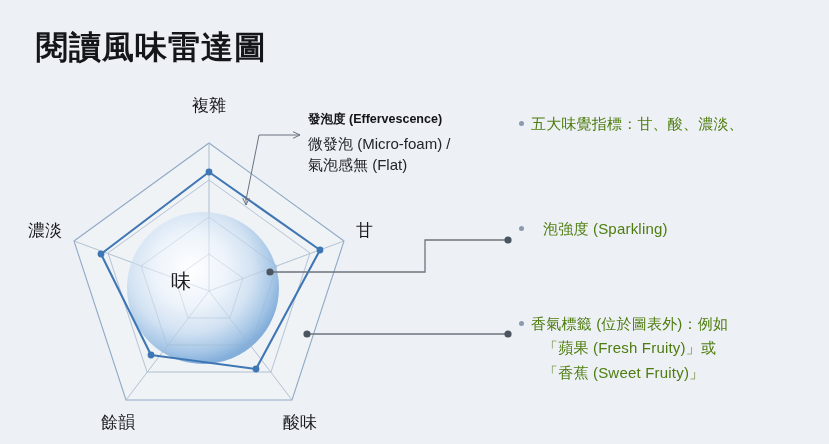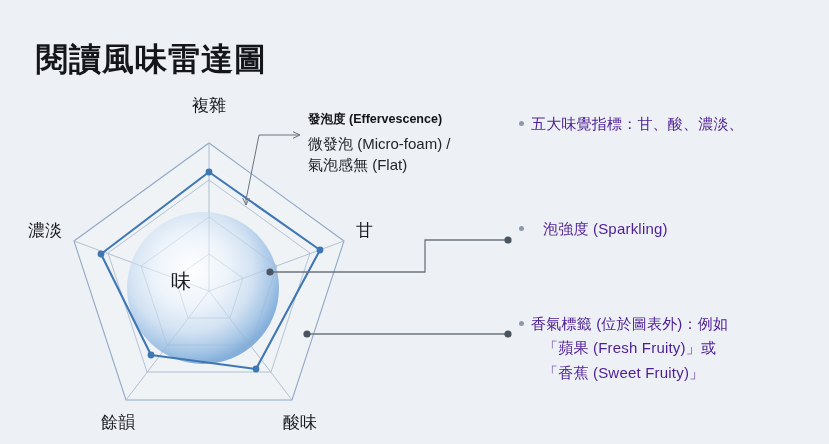--- a/index.html
+++ b/index.html
@@ -12,21 +12,21 @@
     background: #edf0f4;
     font-family: "Liberation Sans", "DejaVu Sans", sans-serif;
     overflow: hidden;
     position: relative;
   }
 
   
   #slide-title {
     position: absolute;
     left: 36px;
-    top: 38px;
+    top: 26px;
     font-family: "Liberation Serif", "DejaVu Serif", serif;
     font-weight: bold;
     font-size: 32px;
     letter-spacing: 1px;
     color: #14161a;
     white-space: nowrap;
   }
 
   
   #radar-chart {
@@ -97,21 +97,21 @@
     height: 5px;
     border-radius: 50%;
     background: #8c9aac;
     margin-top: 9px;
     margin-right: 7px;
   }
   .bullet-text {
     flex: 1 1 auto;
     font-size: 15px;
     line-height: 1.62;
-    color: #4c1d95;
+    color: #4d7c0f;
     letter-spacing: 0.2px;
   }
   .bullet-text .ind {
     display: block;
     text-indent: 0;
   }
   .bullet-text .ind.pad {
     padding-left: 12px;
   }
 

